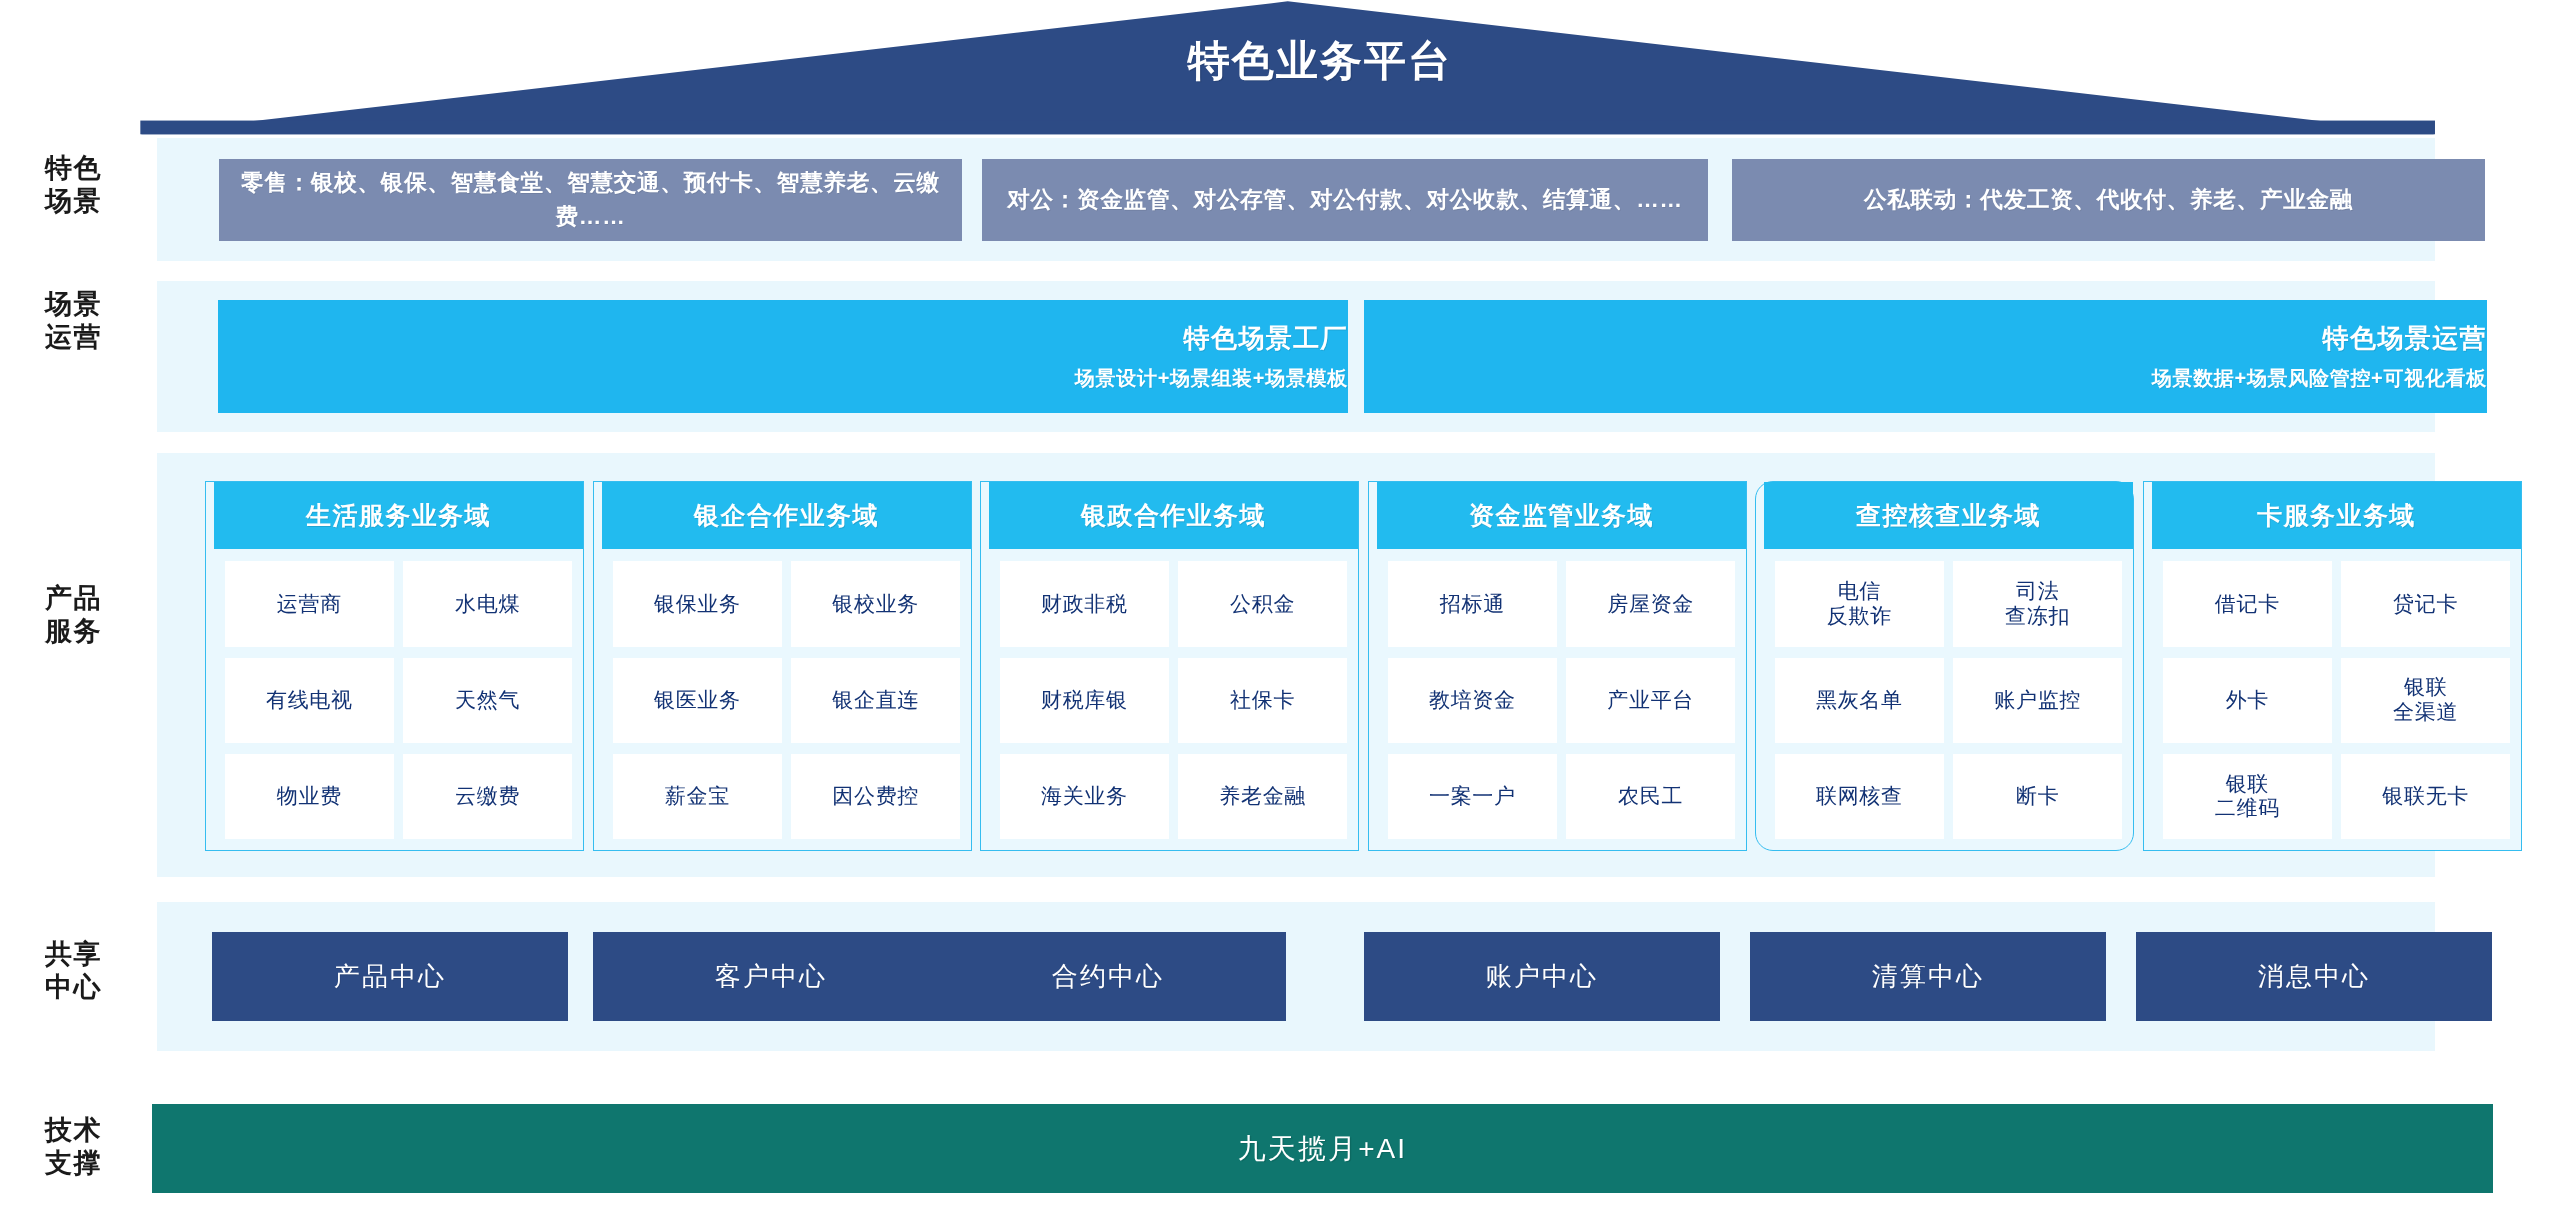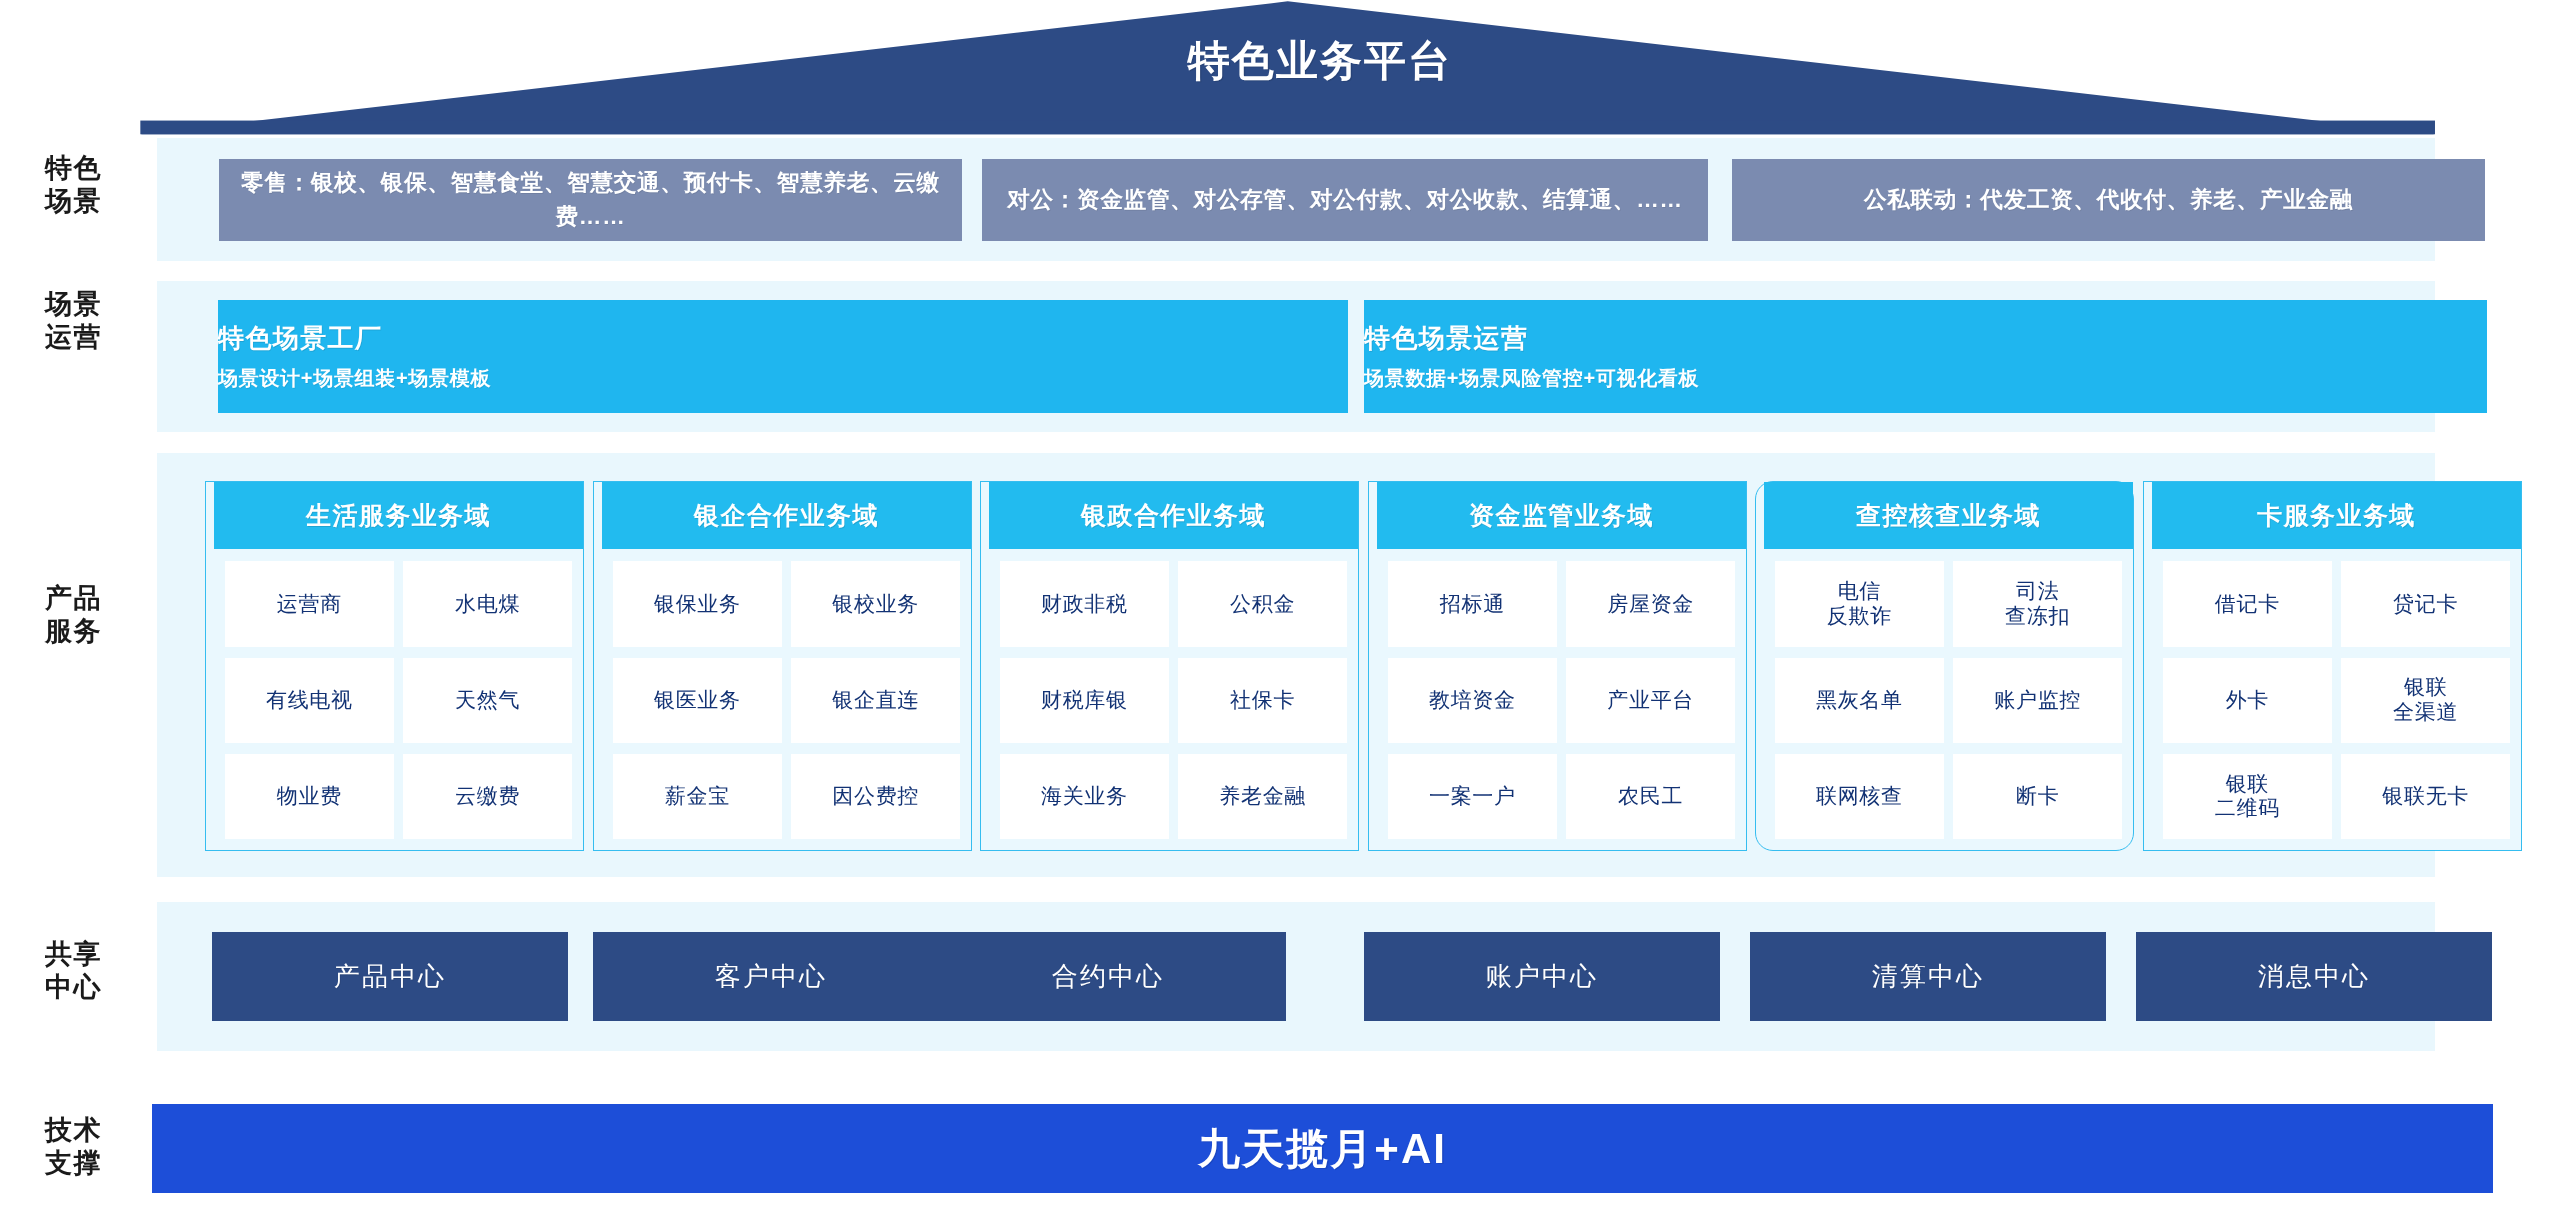--- a/index.html
+++ b/index.html
@@ -33,22 +33,23 @@
     position:absolute;background:#7b8bb0;color:#ffffff;
     display:flex;align-items:center;justify-content:center;text-align:center;
     font-size:22.6px;font-weight:bold;line-height:1.5;padding:0 15px;
     box-sizing:border-box;letter-spacing:0.7px;
     text-shadow:0.7px 0.7px 0 rgba(0,0,0,.08);
   }
 
   
   .ops-box{
     position:absolute;background:#1fb6ef;color:#ffffff;
-    display:flex;flex-direction:column;align-items:flex-start;justify-content:center;
+    display:flex;flex-direction:column;align-items:flex-end;justify-content:center;
     box-sizing:border-box;
+    padding-left:28px;
   }
   .ops-title{font-size:26px;font-weight:bold;letter-spacing:1.4px;margin-bottom:9.6px;
              text-shadow:0.7px 0.7px 0 rgba(0,0,0,.10);}
   .ops-sub{font-size:20px;font-weight:bold;letter-spacing:0.7px;
            text-shadow:0.7px 0.7px 0 rgba(0,0,0,.08);}
 
   
   .dom{position:absolute;top:481px;width:379px;height:370px;
        border:1.4px solid #35bdf0;box-sizing:border-box;background:#eaf8fe;padding-left:8px;}
   .dom-head{height:67px;background:#22bbef;color:#fff;display:flex;
@@ -62,23 +63,23 @@
         justify-content:center;text-align:center;font-size:21px;line-height:1.18;
         letter-spacing:0.7px;}
 
   
   .ctr{position:absolute;background:#2d4b85;color:#ffffff;
        display:flex;align-items:center;justify-content:center;
        font-size:26px;letter-spacing:2.1px;
        text-shadow:0.7px 0.7px 0 rgba(0,0,0,.10);}
 
   
-  .tech{position:absolute;background:#1d4ed8;color:#ffffff;
+  .tech{position:absolute;background:#0f766e;color:#ffffff;
         display:flex;align-items:center;justify-content:center;
-        font-size:42px;font-weight:bold;letter-spacing:2.1px;
+        font-size:28px;font-weight:normal;letter-spacing:2.1px;
         text-shadow:1.4px 1.4px 0 rgba(0,0,0,.10);}
 </style>
 </head>
 <body>
 
 <div id="stage">
 
   <div class="roof-wrap">
     <svg viewBox="0 0 3763 200" preserveAspectRatio="none" aria-hidden="true">
       <polygon points="205,196 1881,2 3557,196 3557,196 205,196" fill="#2d4b85"></polygon>

